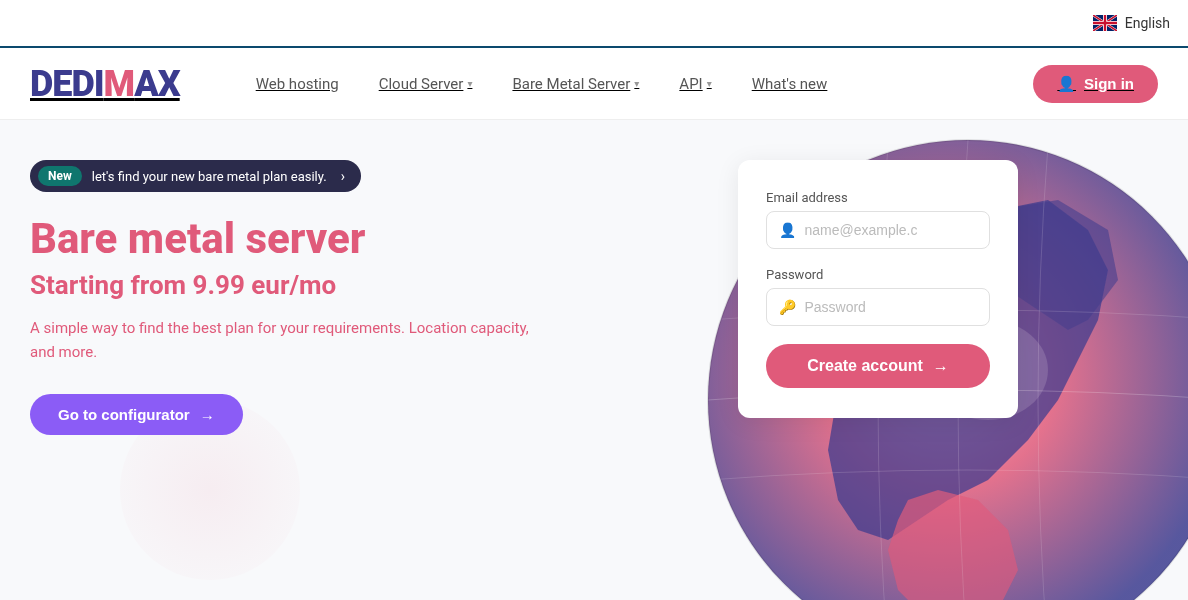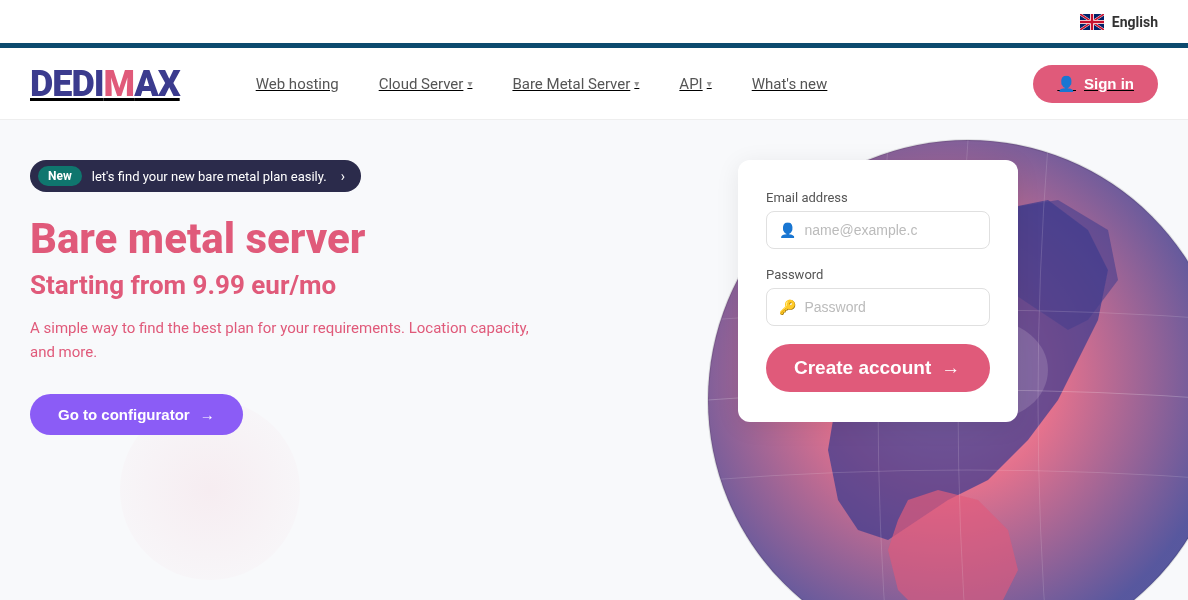--- a/index.html
+++ b/index.html
@@ -12,23 +12,22 @@
       position: relative;
     }
 
     
     .top-bar {
       background: #fff;
       height: 48px;
       display: flex;
       align-items: center;
       justify-content: flex-end;
-      padding: 0 30px;
-      border-bottom: 5px solid #0c4a6e;
-      font-weight: bold;
+      padding: 0 18px;
+      border-bottom: 2px solid #0c4a6e;
     }
     .lang-selector {
       display: flex;
       align-items: center;
       gap: 8px;
       font-size: 14px;
       color: #333;
       cursor: pointer;
     }
     .flag-icon {
@@ -226,26 +225,27 @@
       background: transparent;
     }
     .input-wrapper input::placeholder { color: #bbb; }
 
     .create-account-btn {
       background: #e05a7a;
       color: #fff;
       border: none;
       border-radius: 30px;
       padding: 13px 28px;
-      font-size: 19px;
+      font-size: 16px;
       font-weight: 600;
       cursor: pointer;
       width: 100%;
       display: flex;
       align-items: center;
+      justify-content: center;
       gap: 10px;
       margin-top: 8px;
     }
 
     
     .globe-container {
       position: absolute;
       right: -60px;
       bottom: -80px;
       width: 560px;

